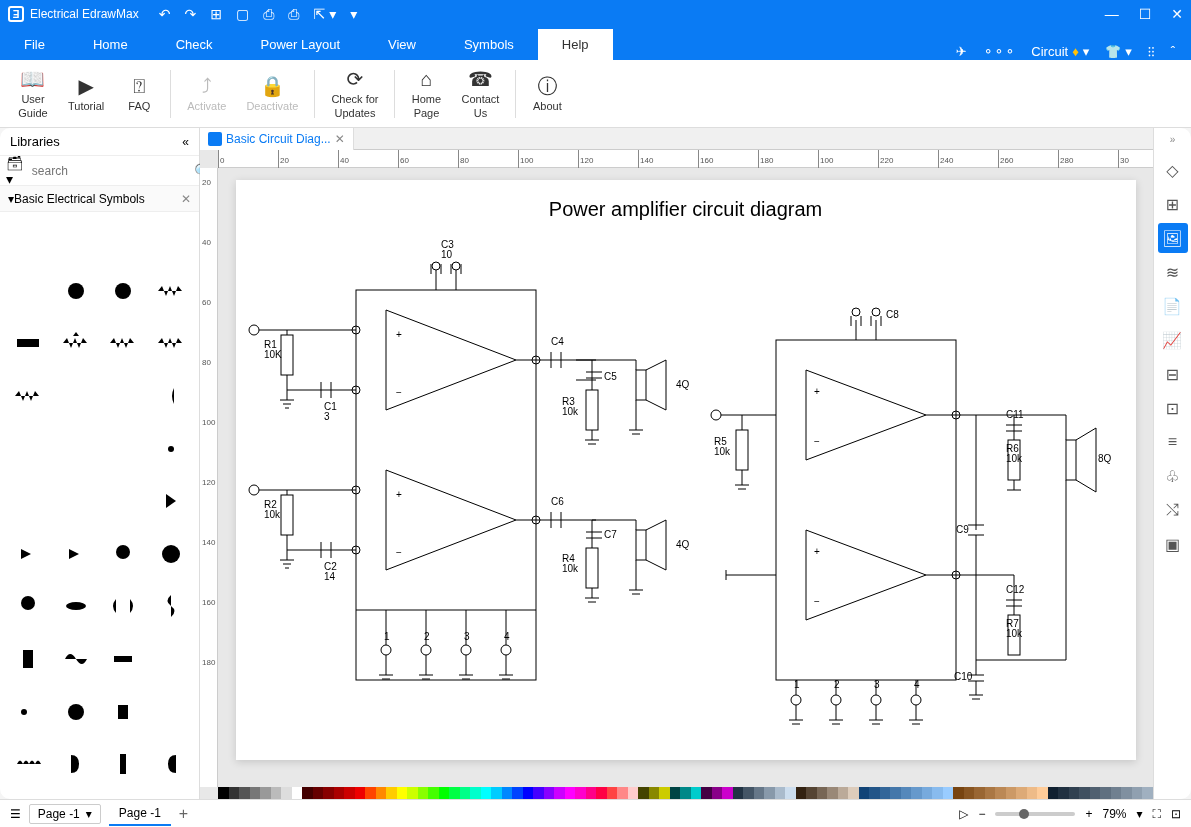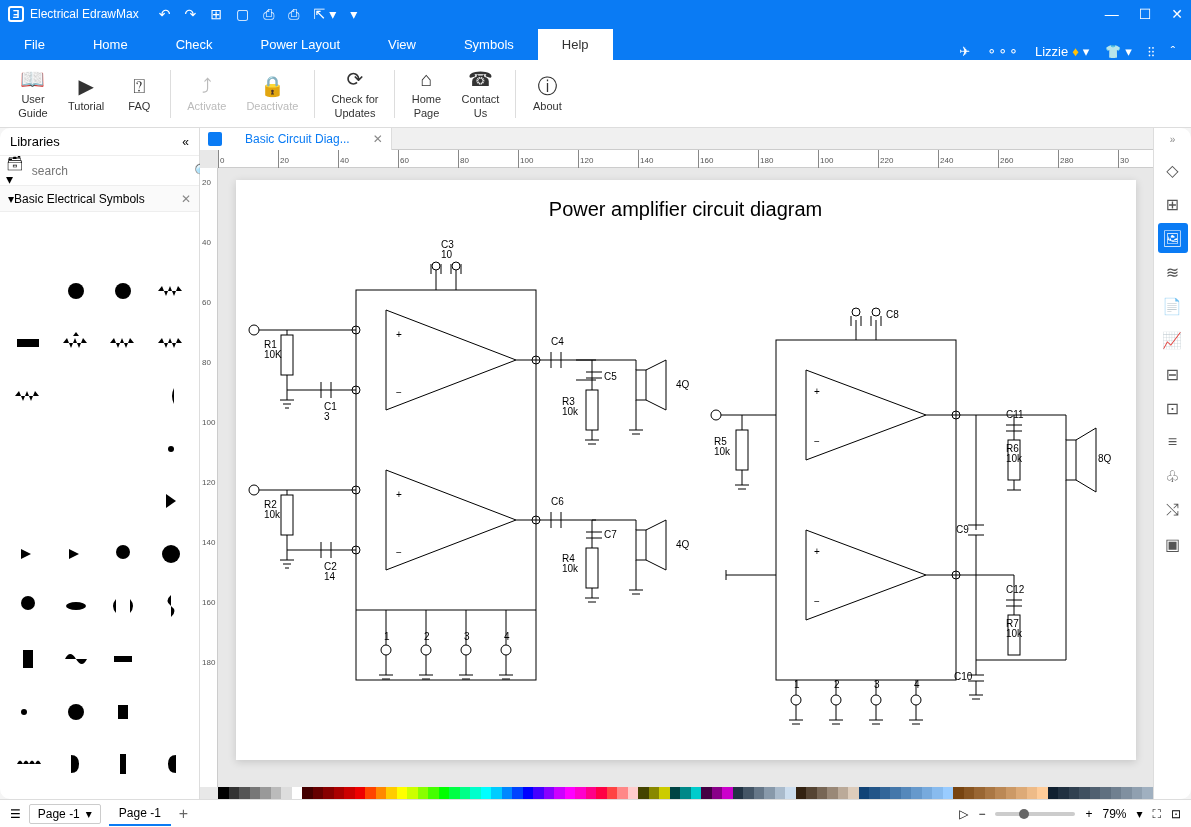--- a/index.html
+++ b/index.html
@@ -30,21 +30,21 @@
 .lib-search input { flex: 1; border: none; outline: none; font-size: 12px; padding: 4px; }
 .lib-search .search-ic { font-size: 14px; cursor: pointer; }
 .lib-search .updown { display: flex; flex-direction: column; font-size: 8px; line-height: 1; color: #888; cursor: pointer; }
 .lib-cat { height: 26px; display: flex; align-items: center; padding: 0 8px; font-size: 12px; background: #fafafa; border-bottom: 1px solid #eee; }
 .lib-cat .closex { margin-left: auto; color: #888; cursor: pointer; }
 .lib-grid { flex: 1; overflow-y: auto; display: grid; grid-template-columns: repeat(4, 1fr); gap: 0; padding: 4px; }
 .lib-item { height: 44px; display: flex; align-items: center; justify-content: center; cursor: pointer; }
 .lib-item svg { width: 30px; height: 30px; }
 .center { flex: 1; display: flex; flex-direction: column; background: #e8e8e8; position: relative; }
 .center-top { height: 22px; display: flex; align-items: center; background: #f0f0f0; border-bottom: 1px solid #ccc; }
-.doc-tab { height: 22px; background: #fff; display: flex; align-items: center; padding: 0 8px; font-size: 12px; border-right: 1px solid #ddd; gap: 23px; }
+.doc-tab { height: 22px; background: #fff; display: flex; align-items: center; padding: 0 8px; font-size: 12px; border-right: 1px solid #ddd; gap: 4px; }
 .doc-tab .tabicon { width: 14px; height: 14px; background: #0a7bf4; border-radius: 2px; }
 .doc-tab .tabx { color: #888; cursor: pointer; }
 .ruler-h { height: 18px; background: #fff; border-bottom: 1px solid #ccc; position: relative; font-size: 8px; color: #555; margin-left: 18px; }
 .ruler-tick { position: absolute; top: 0; border-left: 1px solid #888; height: 6px; }
 .ruler-tick.major { height: 18px; }
 .ruler-label { position: absolute; top: 6px; font-size: 8px; }
 .canvas-wrap { flex: 1; display: flex; overflow: hidden; }
 .ruler-v { width: 18px; background: #fff; border-right: 1px solid #ccc; position: relative; font-size: 8px; color: #555; }
 .canvas-scroll { flex: 1; overflow: auto; background: #e8e8e8; position: relative; }
 .page { margin: 12px auto; width: 900px; height: 580px; background: #fff; box-shadow: 0 2px 8px rgba(0,0,0,0.15); position: relative; }
@@ -96,21 +96,21 @@
   <div class="mitem">Home</div>
   <div class="mitem">Check</div>
   <div class="mitem">Power Layout</div>
   <div class="mitem">View</div>
   <div class="mitem">Symbols</div>
   <div class="mitem active">Help</div>
   <div class="right-icons">
     <span>✈</span>
     <span>⚬⚬⚬</span>
     <div class="user">
-      <span>Lizzie</span>
+      <span>Circuit</span>
       <span class="diamond">♦</span>
       <span>▾</span>
     </div>
     <span>👕 ▾</span>
     <span>⁝⁝</span>
     <span>ˆ</span>
   </div>
 </div>
 
 <div class="toolbar">

